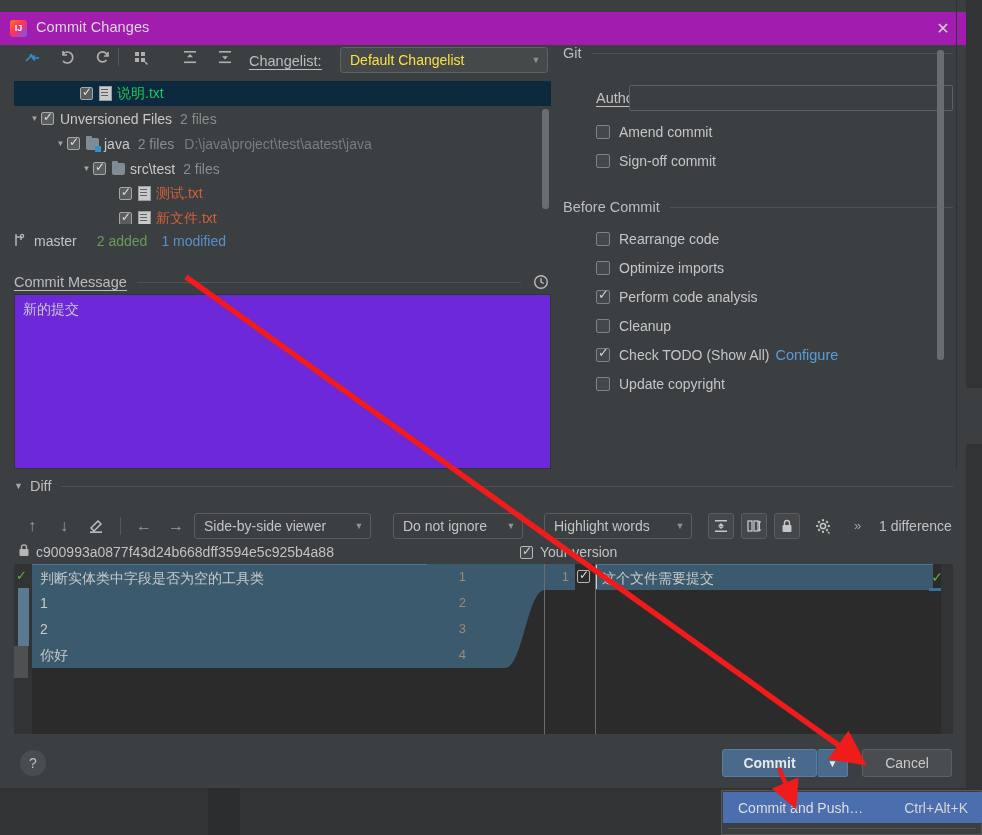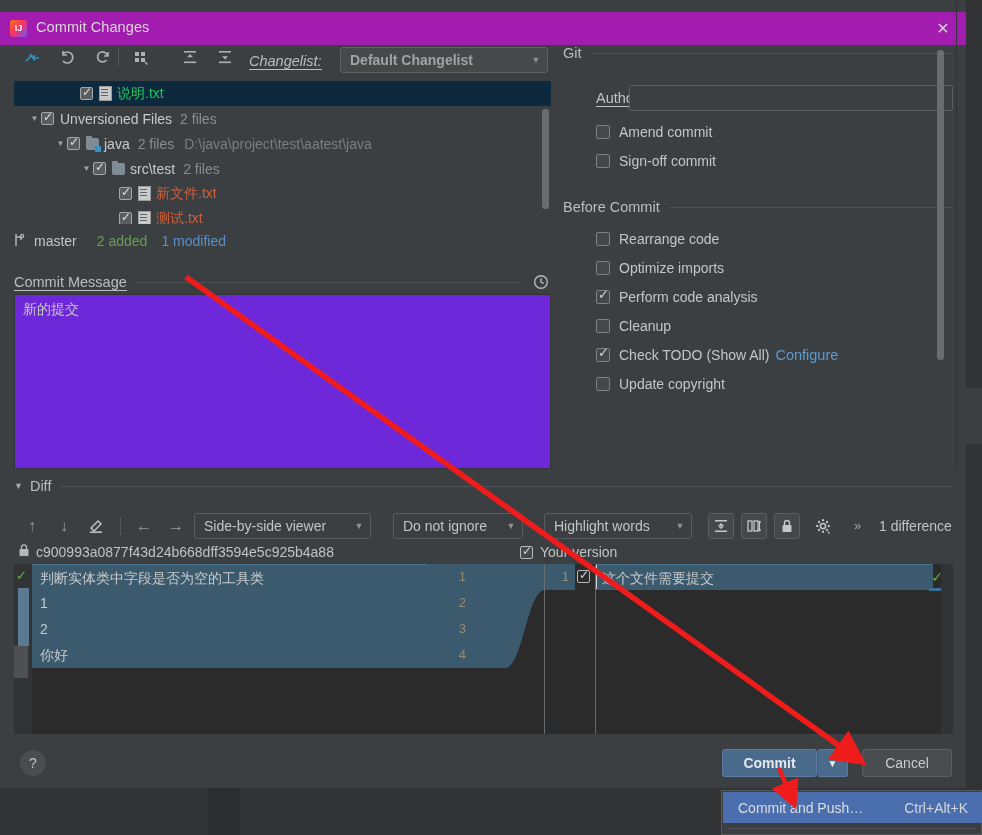--- a/index.html
+++ b/index.html
@@ -50,28 +50,28 @@
   .toolbar { position:absolute; left:0; top:38px; width:552px; height:40px; }
   .tb-icon {
     position:absolute; top:6px; width:28px; height:26px;
     display:flex; align-items:center; justify-content:center;
     color:#aeb0b2; cursor:pointer;
   }
   .tb-sep { position:absolute; top:10px; width:1px; height:18px; background:#54585a; }
   .changelist-label {
     position:absolute; left:249px; top:53px; font-size:14.5px; color:#bbbdbf;
   }
-  .changelist-label u { text-decoration:none; border-bottom:1px solid #bbbdbf;font-style:italic; }
+  .changelist-label u { text-decoration:none; border-bottom:1px solid #bbbdbf; }
   .changelist-combo {
     position:absolute; left:340px; top:47px; width:208px; height:26px;
     background:#45494a; border:1px solid #5e6264; border-radius:3px;
     display:flex; align-items:center; cursor:pointer;
   }
   .changelist-combo .val {
-    flex:1; padding-left:9px; font-size:14px; color:#a3a3a3; font-weight:bold;
+    flex:1; padding-left:9px; font-size:14px; color:#fde047; font-weight:normal;
     white-space:nowrap; overflow:hidden;
   }
   .combo-arrow { width:22px; text-align:center; color:#8d9093; font-size:9px; }
 
   
   .filetree {
     position:absolute; left:14px; top:81px; width:537px; height:143px;
     background:#3c3f41; overflow:hidden;
   }
   .tree-row { position:relative; height:25px; display:flex; align-items:center; font-size:14px; }
@@ -383,28 +383,28 @@
       <span class="cb checked"></span>
       <span class="f-icon folder"></span>
       <span class="nm plain">src\test</span>
       <span class="sub">2 files</span>
     </div>
 
     <div class="tree-row">
       <span style="width:105px;flex:none"></span>
       <span class="cb checked"></span>
       <span class="f-icon doc"></span>
-      <span class="nm red">新文件.txt</span>
+      <span class="nm red">测试.txt</span>
     </div>
 
     <div class="tree-row">
       <span style="width:105px;flex:none"></span>
       <span class="cb checked"></span>
       <span class="f-icon doc"></span>
-      <span class="nm red">测试.txt</span>
+      <span class="nm red">新文件.txt</span>
     </div>
 
     <div class="tree-scroll"></div>
   </div>
 
   <div class="status-line">
     <span class="branch-icon">
       <svg width="12" height="14" viewBox="0 0 12 14">
           <path d="M2 1 L2 13" stroke="#b3b5b7" stroke-width="1.5"></path>
           <path d="M2 4 L7 4 L7 7" stroke="#b3b5b7" stroke-width="1.5" fill="none"></path>

